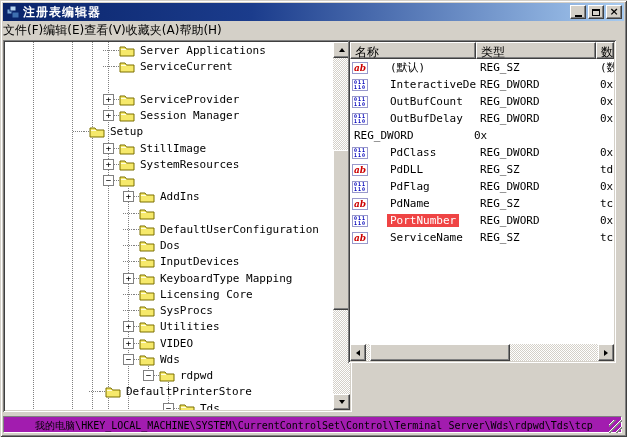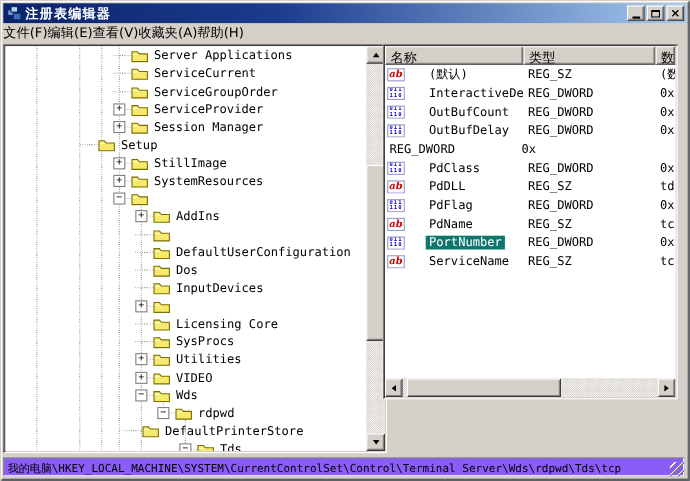--- a/index.html
+++ b/index.html
@@ -83,27 +83,27 @@
     font:11px "DejaVu Sans Mono","Liberation Mono",monospace;color:#000;white-space:nowrap;}
   .cell-name{width:126px;flex:0 0 auto;display:flex;align-items:center;overflow:hidden;gap:16px;}
   .cell-type{width:120px;flex:0 0 auto;padding-left:4px;overflow:hidden;}
   .cell-data{flex:1 1 auto;padding-left:4px;overflow:hidden;}
   .vicon{width:16px;height:12px;background:#FFFFFF;border:1px solid #9999CC;flex:0 0 auto;
     margin:0 3px 0 2px;display:flex;align-items:center;justify-content:center;overflow:hidden;}
   .vicon.sz{color:#CC0000;font:bold italic 9px "DejaVu Serif",serif;}
   .vicon.dw{flex-direction:column;color:#0000BB;
     font:bold 5px/5px "DejaVu Sans Mono",monospace;letter-spacing:1px;}
   .name-label{padding:0 3px;}
-  .name-label.selected{background:#0f766e;color:#FFFFFF;}
+  .name-label.selected{background:#ef4444;color:#FFFFFF;}
   
   .statusbar{position:absolute;left:3px;top:414px;width:621px;height:20px;background:#D4D0C8;}
   .status-field{position:absolute;left:0;top:2px;right:2px;bottom:1px;
-    border:1px solid;border-color:#808080 #FFFFFF #FFFFFF #808080;background:#8b5cf6;
+    border:1px solid;border-color:#808080 #FFFFFF #FFFFFF #808080;background:#a21caf;
     font:10px "DejaVu Sans Mono","Liberation Mono",monospace;color:#000;
-    padding:2px 0 0 3px;white-space:nowrap;overflow:hidden;}
+    padding:2px 0 0 3px;white-space:nowrap;overflow:hidden;text-align:center;}
   .grip{position:absolute;right:2px;bottom:1px;width:13px;height:13px;
     background:repeating-linear-gradient(135deg,transparent 0 3px,#FFFFFF 3px 4px,#808080 4px 5px);}
 </style>
 </head>
 <body>
 
 <div class="window">
 
   <div class="titlebar">
     <svg class="app-icon" viewBox="0 0 14 14">
@@ -152,29 +152,20 @@
           </div>
           <div class="tree-row" style="top: 16.25px; left: 0px; padding-left: 98px;">
             <span class="hstub"></span>
             <span class="hstub2"></span>
             <svg class="folder" width="16" height="13" viewBox="0 0 16 13">
               <path d="M1 12V3h5l1.5 2H15v7z" fill="#F6E96B" stroke="#7A6F00"></path>
               <path d="M2 5.5h5" stroke="#FFFDE0"></path>
             </svg>
             <span class="tree-label">ServiceCurrent</span>
           </div>
-          <div class="tree-row" style="top: 32.5px; left: 0px; padding-left: 98px;">
-            <span class="hstub"></span>
-            <span class="hstub2"></span>
-            <svg class="folder" width="16" height="13" viewBox="0 0 16 13">
-              <path d="M1 12V3h5l1.5 2H15v7z" fill="#F6E96B" stroke="#7A6F00"></path>
-              <path d="M2 5.5h5" stroke="#FFFDE0"></path>
-            </svg>
-            <span class="tree-label">ServiceGroupOrder</span>
-          </div>
           <div class="tree-row" style="top: 48.75px; left: 0px; padding-left: 98px;">
             <span class="exp-box">+</span>
             <span class="hstub2"></span>
             <svg class="folder" width="16" height="13" viewBox="0 0 16 13">
               <path d="M1 12V3h5l1.5 2H15v7z" fill="#F6E96B" stroke="#7A6F00"></path>
               <path d="M2 5.5h5" stroke="#FFFDE0"></path>
             </svg>
             <span class="tree-label">ServiceProvider</span>
           </div>
           <div class="tree-row" style="top: 65px; left: 0px; padding-left: 98px;">
@@ -265,20 +256,21 @@
             </svg>
             <span class="tree-label">InputDevices</span>
           </div>
           <div class="tree-row" style="top: 227.5px; left: 0px; padding-left: 118px;">
             <span class="exp-box">+</span>
             <span class="hstub2"></span>
             <svg class="folder" width="16" height="13" viewBox="0 0 16 13">
               <path d="M1 12V3h5l1.5 2H15v7z" fill="#F6E96B" stroke="#7A6F00"></path>
               <path d="M2 5.5h5" stroke="#FFFDE0"></path>
             </svg>
+            <span class="tree-label">KeyboardType Mapping</span>
           </div>
           <div class="tree-row" style="top: 243.75px; left: 0px; padding-left: 118px;">
             <span class="hstub"></span>
             <span class="hstub2"></span>
             <svg class="folder" width="16" height="13" viewBox="0 0 16 13">
               <path d="M1 12V3h5l1.5 2H15v7z" fill="#F6E96B" stroke="#7A6F00"></path>
               <path d="M2 5.5h5" stroke="#FFFDE0"></path>
             </svg>
             <span class="tree-label">Licensing Core</span>
           </div>
@@ -320,21 +312,21 @@
           </div>
           <div class="tree-row" style="top: 325px; left: 0px; padding-left: 138px;">
             <span class="exp-box">−</span>
             <span class="hstub2"></span>
             <svg class="folder" width="16" height="13" viewBox="0 0 16 13">
               <path d="M1 12V3h5l1.5 2H15v7z" fill="#F6E96B" stroke="#7A6F00"></path>
               <path d="M2 5.5h5" stroke="#FFFDE0"></path>
             </svg>
             <span class="tree-label">rdpwd</span>
           </div>
-          <div class="tree-row" style="top: 341.25px; left: 0px; padding-left: 108px;">
+          <div class="tree-row" style="top: 341.25px; left: 0px; padding-left: 84px;">
             <span class="hstub"></span>
             <span class="hstub2"></span>
             <svg class="folder" width="16" height="13" viewBox="0 0 16 13">
               <path d="M1 12V3h5l1.5 2H15v7z" fill="#F6E96B" stroke="#7A6F00"></path>
               <path d="M2 5.5h5" stroke="#FFFDE0"></path>
             </svg>
             <span class="tree-label">DefaultPrinterStore</span>
           </div>
           <div class="tree-row" style="top: 357.5px; left: 0px; padding-left: 158px;">
             <span class="exp-box">−</span>

